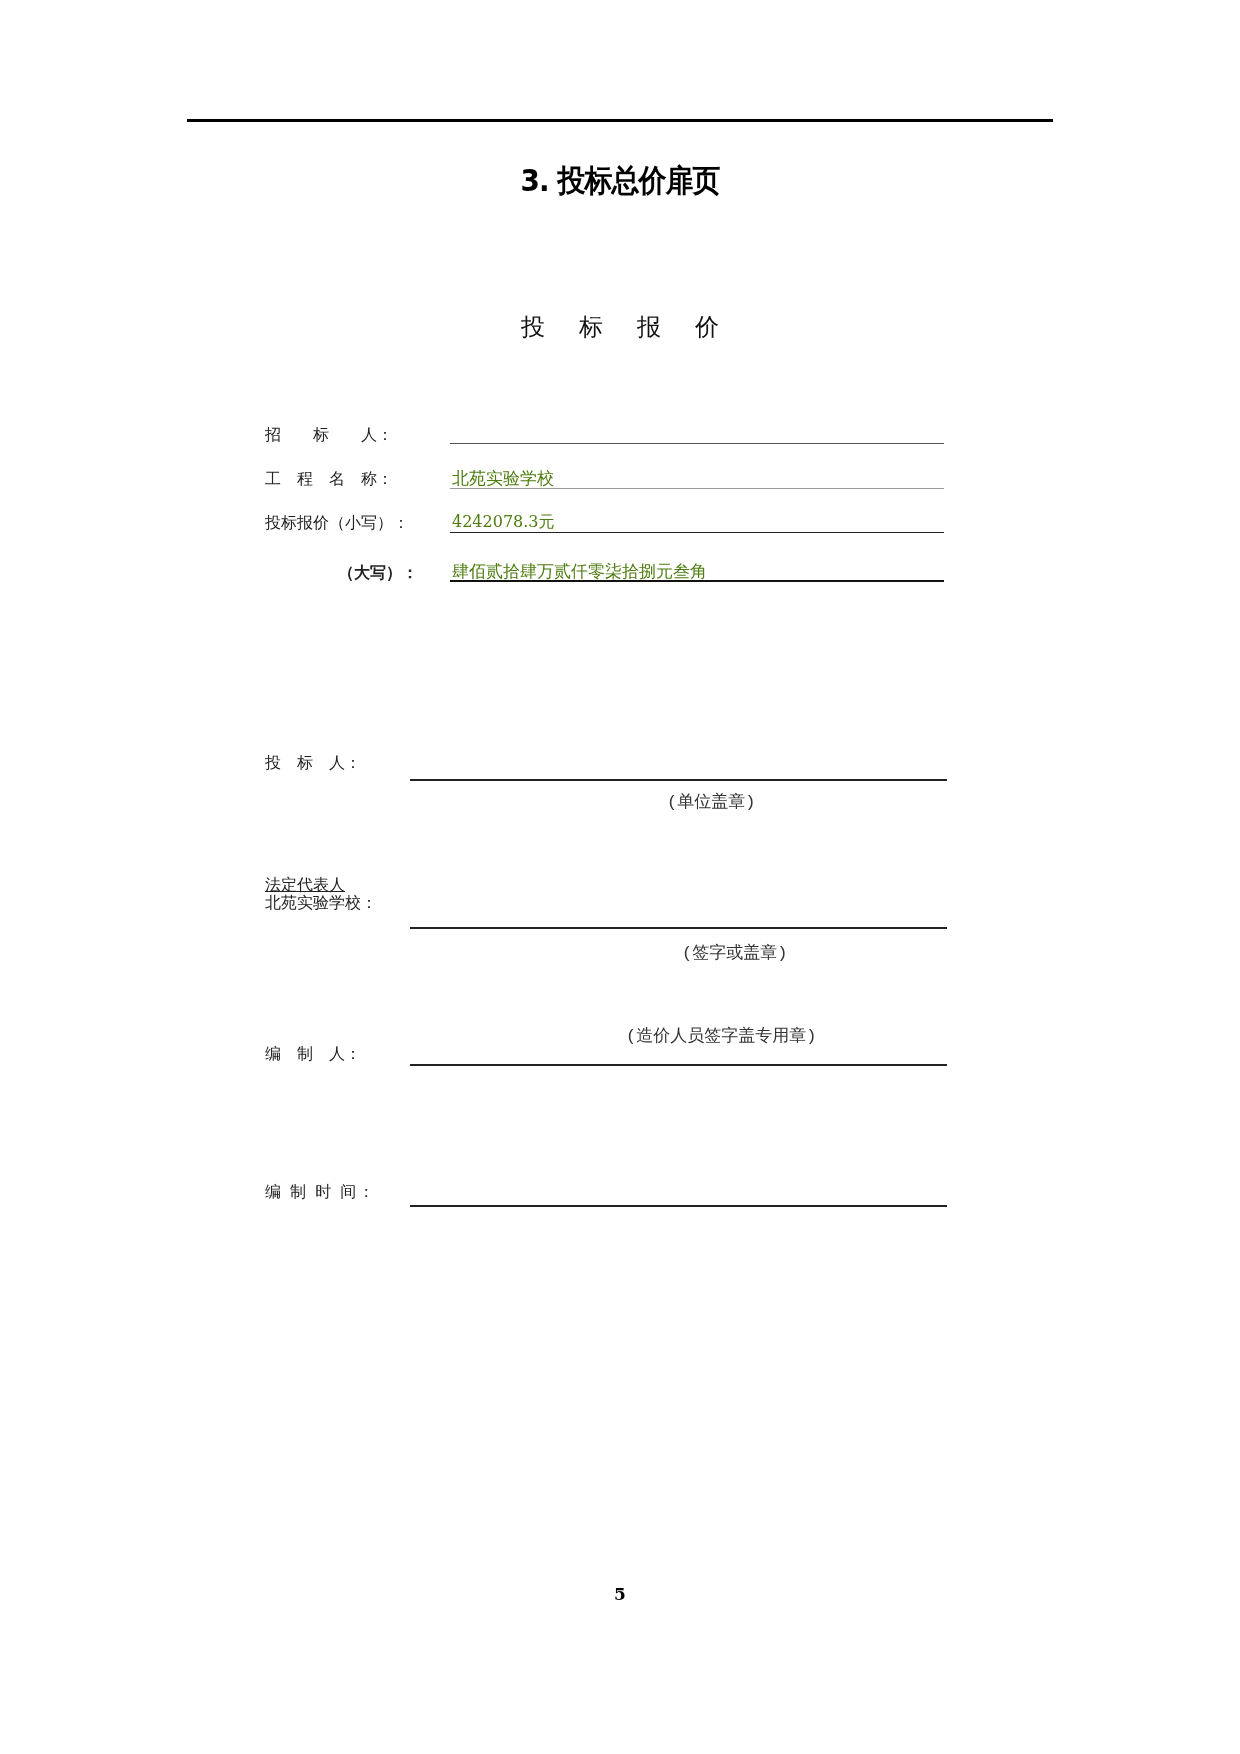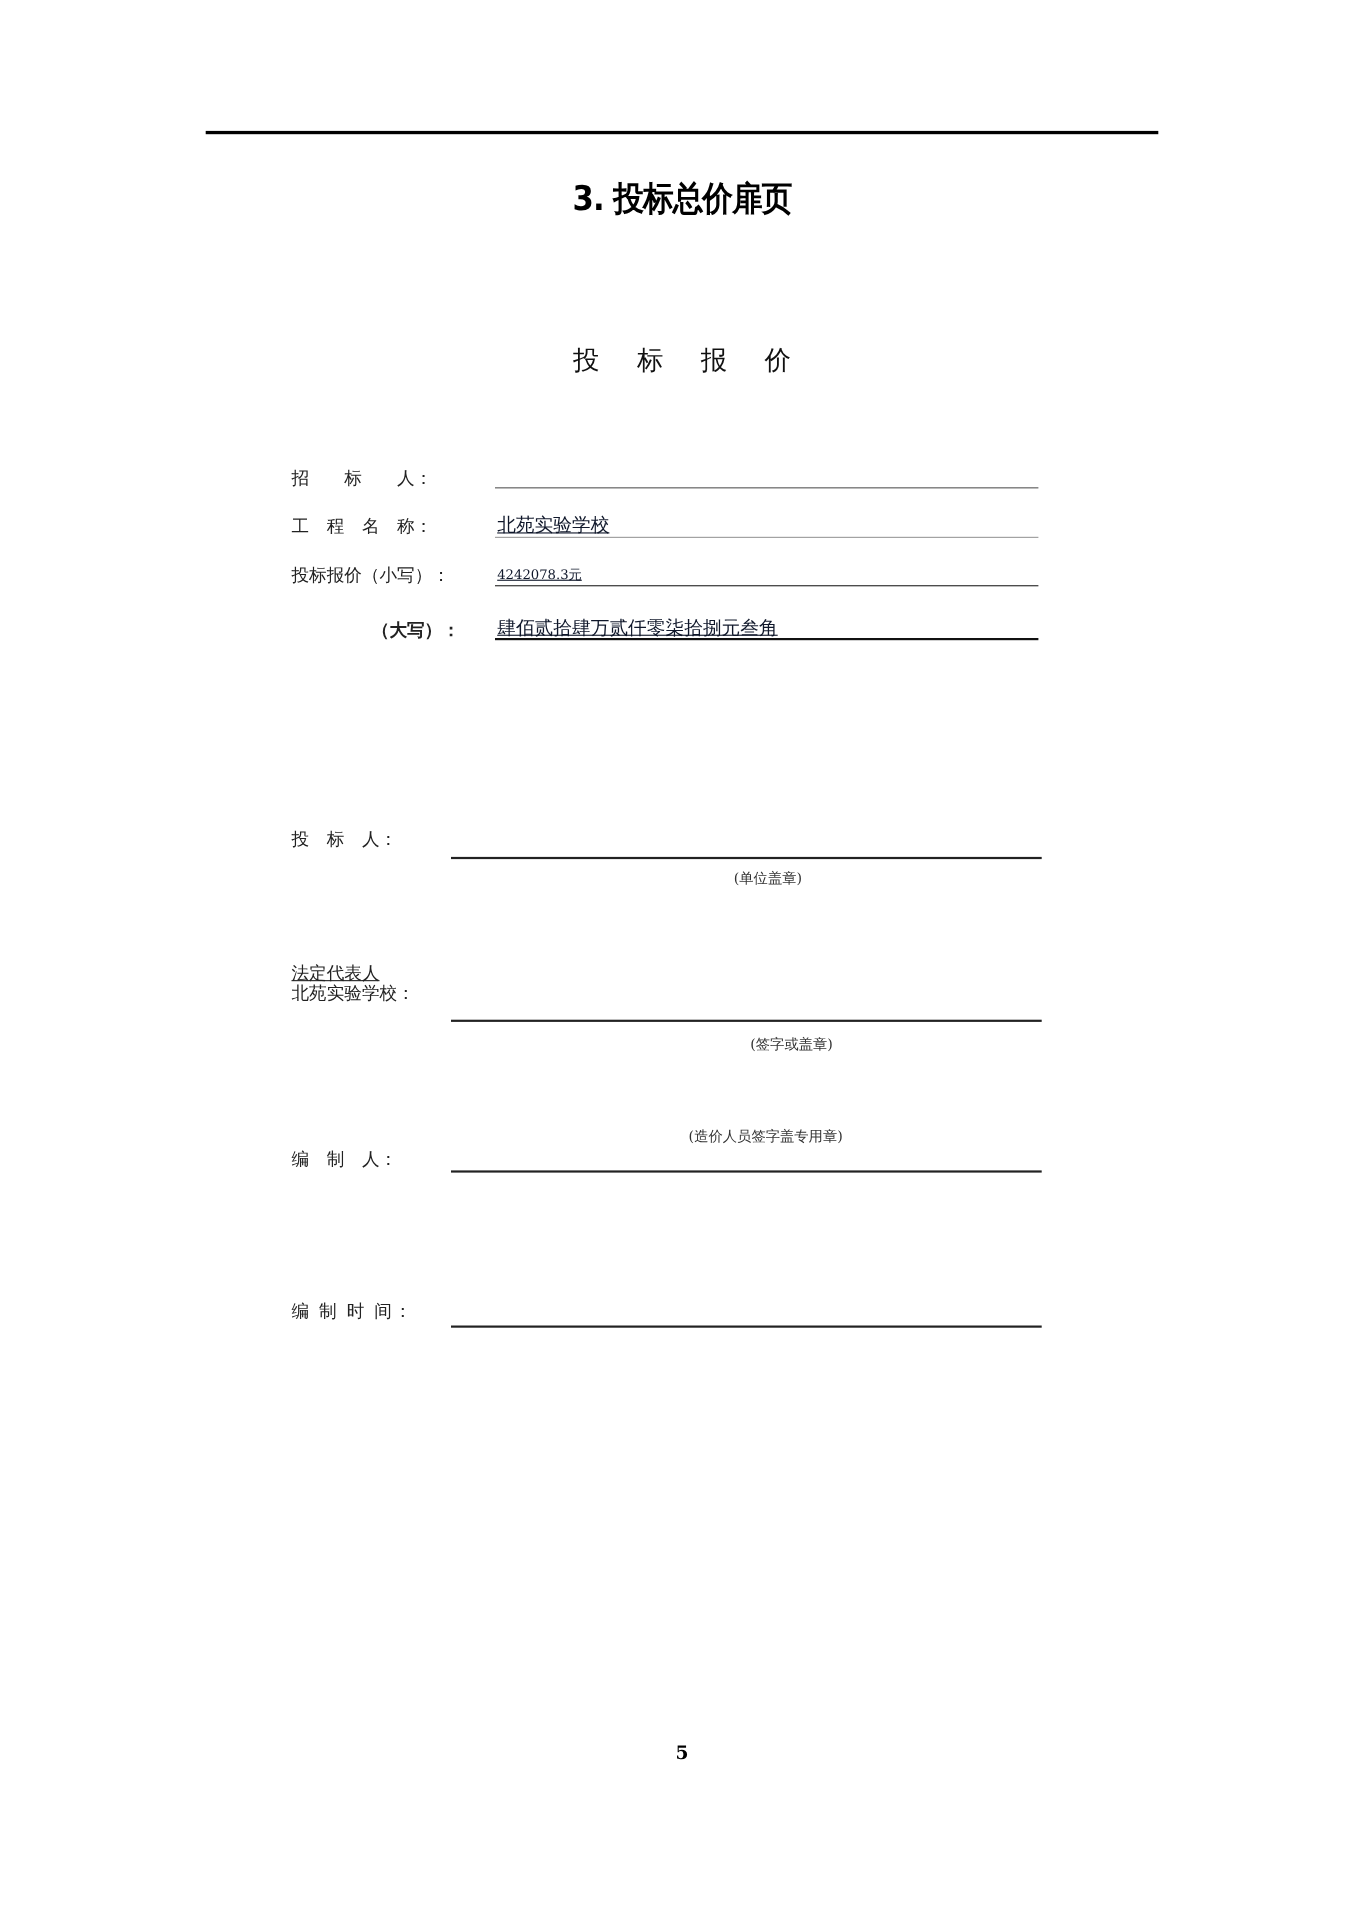--- a/index.html
+++ b/index.html
@@ -8,23 +8,23 @@
   .abs { position:absolute; }
   .header-rule { left:187px; top:119px; width:866px; height:3px; background:#000; }
   .doc-title { left:0; width:1240px; top:160px; text-align:center;
                font-family:"DejaVu Sans", "Liberation Sans", sans-serif;
                font-weight:bold; font-size:31px; letter-spacing:-1px; color:#000; transform:scaleX(0.9); transform-origin:center; }
   .sub-title { left:0; width:1240px; top:311px; text-align:center;
                font-family:"DejaVu Sans", "Liberation Sans", sans-serif;
                font-size:24px; word-spacing:0; color:#111; }
   .sub-title span { display:inline-block; margin:0 17px; }
   .label { font-size:16px; color:#222; white-space:nowrap; line-height:18px;text-align:center; }
-  .val { font-size:17px; color:#0f172a; white-space:nowrap; line-height:18px;text-decoration:underline; }
+  .val { font-size:17px; color:#4d7c0f; white-space:nowrap; line-height:18px; }
   .uline { height:1px; background:#444; }
-  .note { font-size:13px; color:#333; white-space:nowrap; }
+  .note { font-size:17px; color:#333; white-space:nowrap;font-family:Liberation Mono, monospace; }
   .pnum { left:0; width:1240px; top:1584px; text-align:center; font-weight:bold; font-size:17px; color:#000; }
 </style>
 </head>
 <body>
 
 <div class="abs header-rule"></div>
 
 <div class="abs doc-title">3. 投标总价扉页</div>
 
 <div class="abs sub-title">
@@ -33,21 +33,21 @@
 
 <div class="abs label" style="left:265px; top:426px;">招　　标　　人：</div>
 <div class="abs val" style="left:452px; top:424px;"></div>
 <div class="abs uline" style="left:450px; top:443px; width:494px; background:#555;"></div>
 
 <div class="abs label" style="left:265px; top:470px;">工　程　名　称：</div>
 <div class="abs val" style="left:452px; top:469px;">北苑实验学校</div>
 <div class="abs uline" style="left:450px; top:488px; width:494px; background:#999;"></div>
 
 <div class="abs label" style="left:265px; top:514px;">投标报价（小写）：</div>
-<div class="abs val" style="left:452px; top:513px; font-size:12px;">4242078.3元</div>
+<div class="abs val" style="left:452px; top:513px; font-size:16px;">4242078.3元</div>
 <div class="abs uline" style="left:450px; top:532px; width:494px; background:#222;"></div>
 
 <div class="abs label" style="left:338px; top:564px;font-weight:bold;">（大写）：</div>
 <div class="abs val" style="left:452px; top:562px;">肆佰贰拾肆万贰仟零柒拾捌元叁角</div>
 <div class="abs uline" style="left:450px; top:580px; width:494px; height:2px; background:#111;"></div>
 
 <div class="abs label" style="left:265px; top:754px;">投　标　人：</div>
 <div class="abs uline" style="left:410px; top:779px; width:537px; height:2px; background:#222;"></div>
 <div class="abs note" style="left:667px; top:790px;">(单位盖章)</div>
 

